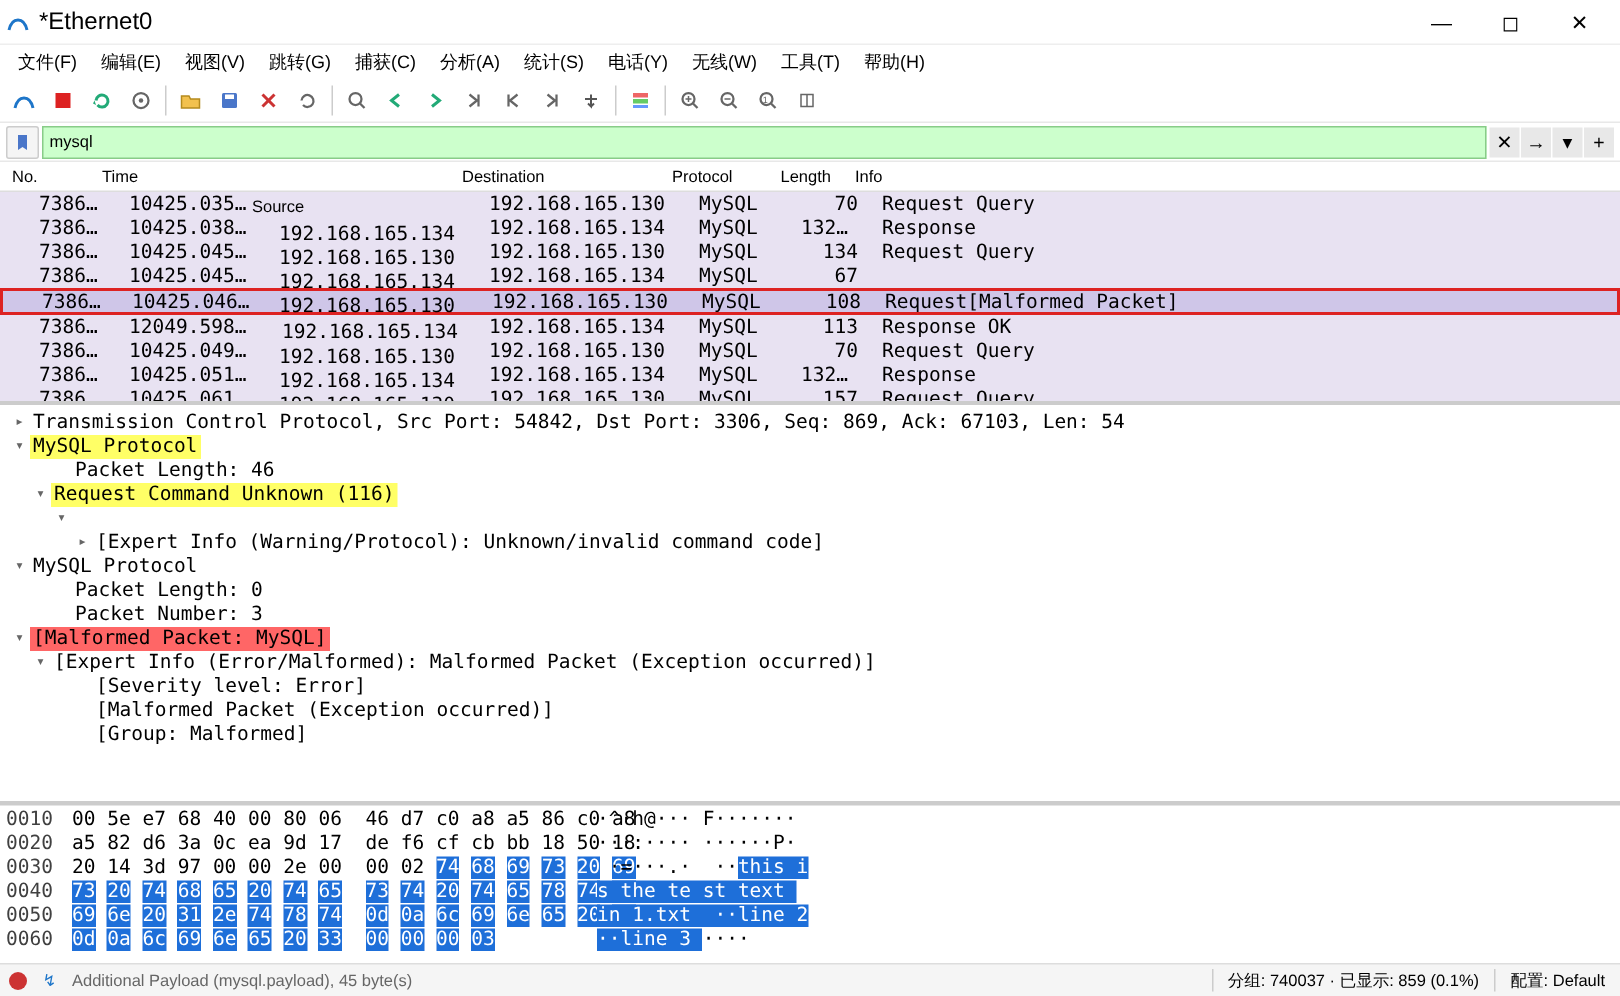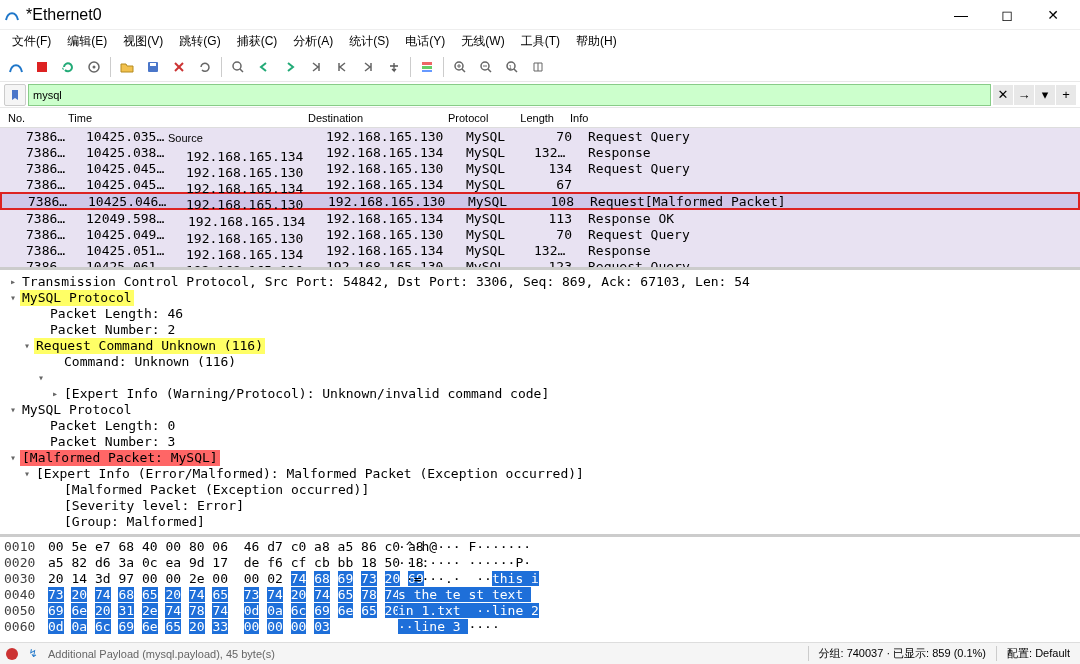--- a/index.html
+++ b/index.html
@@ -323,21 +323,21 @@
           <div class="col c-len">13224</div>
           <div class="col c-info">Response</div>
         </div>
         <div class="row bg-lav">
           <div class="go"></div>
           <div class="col c-no">738619</div>
           <div class="col c-time">10425.061131</div>
           <div class="col c-src">192.168.165.134</div>
           <div class="col c-dst">192.168.165.130</div>
           <div class="col c-proto">MySQL</div>
-          <div class="col c-len">123</div>
+          <div class="col c-len">157</div>
           <div class="col c-info">Request Query</div>
         </div>
       </div>
   </div>
 
   <div class="pane pane-tree">
     <div class="tree" id="tree">
         <div class="node">
           <span class="exp">▸</span>
           <span class="" style="padding:0 2px">Transmission Control Protocol, Src Port: 54842, Dst Port: 3306, Seq: 869, Ack: 67103, Len: 54</span>
@@ -347,35 +347,22 @@
           <span class="hl-yellow" style="padding:0 2px">MySQL Protocol</span>
         </div>
         <div class="node">
           <span class="sp1"></span>
           <span class="sp1"></span>
           <span class="exp"></span>
           <span class="" style="padding:0 2px">Packet Length: 46</span>
         </div>
         <div class="node">
           <span class="sp1"></span>
-          <span class="sp1"></span>
-          <span class="exp"></span>
-          <span class="" style="padding:0 2px">Packet Number: 2</span>
-        </div>
-        <div class="node">
-          <span class="sp1"></span>
           <span class="exp">▾</span>
           <span class="hl-yellow" style="padding:0 2px">Request Command Unknown (116)</span>
-        </div>
-        <div class="node">
-          <span class="sp1"></span>
-          <span class="sp1"></span>
-          <span class="sp1"></span>
-          <span class="exp"></span>
-          <span class="" style="padding:0 2px">Command: Unknown (116)</span>
         </div>
         <div class="node">
           <span class="sp1"></span>
           <span class="sp1"></span>
           <span class="exp">▾</span>
         </div>
         <div class="node">
           <span class="sp1"></span>
           <span class="sp1"></span>
           <span class="sp1"></span>
@@ -405,28 +392,28 @@
         <div class="node">
           <span class="sp1"></span>
           <span class="exp">▾</span>
           <span class="" style="padding:0 2px">[Expert Info (Error/Malformed): Malformed Packet (Exception occurred)]</span>
         </div>
         <div class="node">
           <span class="sp1"></span>
           <span class="sp1"></span>
           <span class="sp1"></span>
           <span class="exp"></span>
+          <span class="" style="padding:0 2px">[Severity level: Error]</span>
+        </div>
+        <div class="node">
+          <span class="sp1"></span>
+          <span class="sp1"></span>
+          <span class="sp1"></span>
+          <span class="exp"></span>
           <span class="" style="padding:0 2px">[Malformed Packet (Exception occurred)]</span>
-        </div>
-        <div class="node">
-          <span class="sp1"></span>
-          <span class="sp1"></span>
-          <span class="sp1"></span>
-          <span class="exp"></span>
-          <span class="" style="padding:0 2px">[Severity level: Error]</span>
         </div>
         <div class="node">
           <span class="sp1"></span>
           <span class="sp1"></span>
           <span class="sp1"></span>
           <span class="exp"></span>
           <span class="" style="padding:0 2px">[Group: Malformed]</span>
         </div>
       </div>
   </div>

